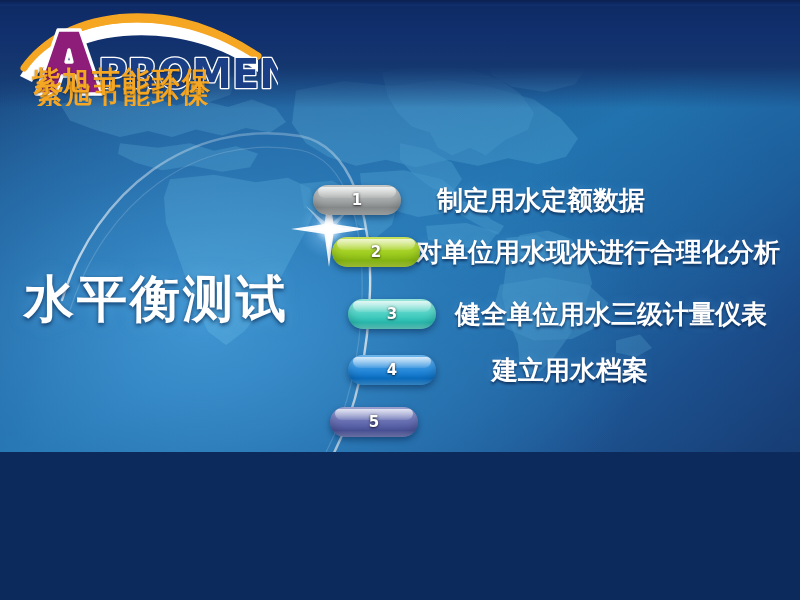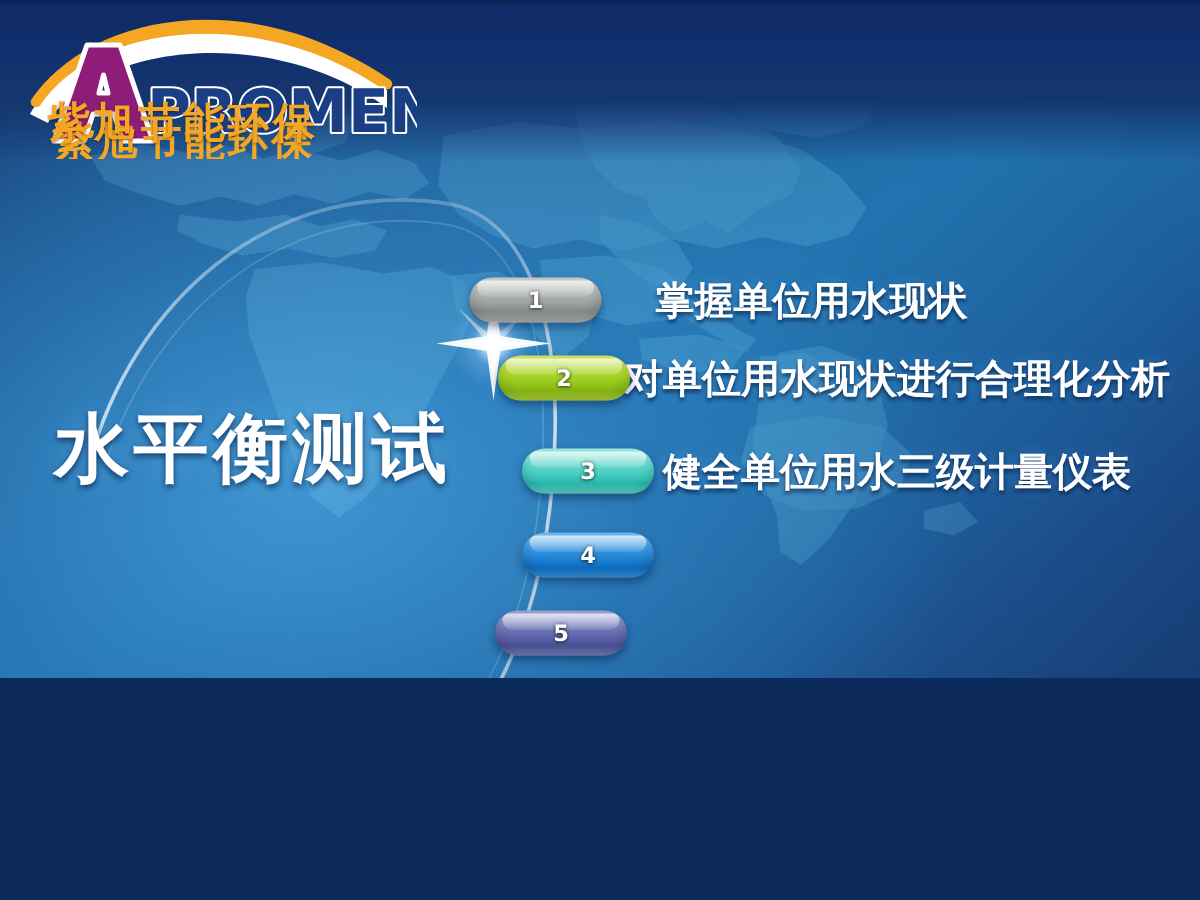--- a/index.html
+++ b/index.html
@@ -23,21 +23,21 @@
     position:absolute; left:0; top:0; width:800px; height:108px;
     background:linear-gradient(180deg,#0e2a63 0%,#11306e 34%,#15376f 62%,rgba(22,64,122,0.0) 100%);
   }
   .topband-line { position:absolute; left:0; top:0; width:800px; height:6px; background:linear-gradient(180deg,#0a2050,#123071); }
 
   .logo-box { position:absolute; left:6px; top:2px; width:272px; height:104px; }
   .logo-box svg { width:272px; height:104px; display:block; }
 
   
   .maintitle {
-    position:absolute; left:36px; top:266px; width:320px;
+    position:absolute; left:24px; top:266px; width:320px;
     font-size:50px; font-weight:bold; color:#ffffff; letter-spacing:3px;
     text-shadow:0 2px 4px rgba(0,30,70,0.75), 0 0 18px rgba(120,200,255,0.35);
     white-space:nowrap;
   }
 
   
   .arc { position:absolute; left:0; top:0; width:800px; height:600px; pointer-events:none; }
 
   
   .list { position:absolute; left:0; top:0; width:800px; height:600px; }
@@ -196,41 +196,42 @@
     <path d="M20 20 L45 41 L43 43 L41 45 Z" fill="#ffffff" fill-opacity="0.5"></path>
     <path d="M66 20 L45 45 L43 43 L41 41 Z" fill="#ffffff" fill-opacity="0.35"></path>
   </svg>
 
   <div class="list">
 
     <div class="row" style="left:313px; top:180px;">
       <div class="pill p1">
         <span class="num">1</span>
       </div>
-      <div class="rowtext" style="margin-left:36px;">掌握单位用水现状</div>
+      <div class="rowtext" style="margin-left:36px;">制定用水定额数据</div>
     </div>
 
     <div class="row" style="left:332px; top:232px;">
       <div class="pill p2">
         <span class="num">2</span>
       </div>
       <div class="rowtext" style="margin-left:-4px;">对单位用水现状进行合理化分析</div>
     </div>
 
     <div class="row" style="left:348px; top:294px;">
       <div class="pill p3">
         <span class="num">3</span>
       </div>
-      <div class="rowtext" style="margin-left:6px;">健全单位用水三级计量仪表</div>
+      <div class="rowtext" style="margin-left:19px;">健全单位用水三级计量仪表</div>
     </div>
 
     <div class="row" style="left:348px; top:350px;">
       <div class="pill p4">
         <span class="num">4</span>
       </div>
+      <div class="rowtext" style="margin-left:56px;">建立用水档案</div>
     </div>
 
     <div class="row" style="left:330px; top:402px;">
       <div class="pill p5">
         <span class="num">5</span>
       </div>
     </div>
 
   </div>
 

